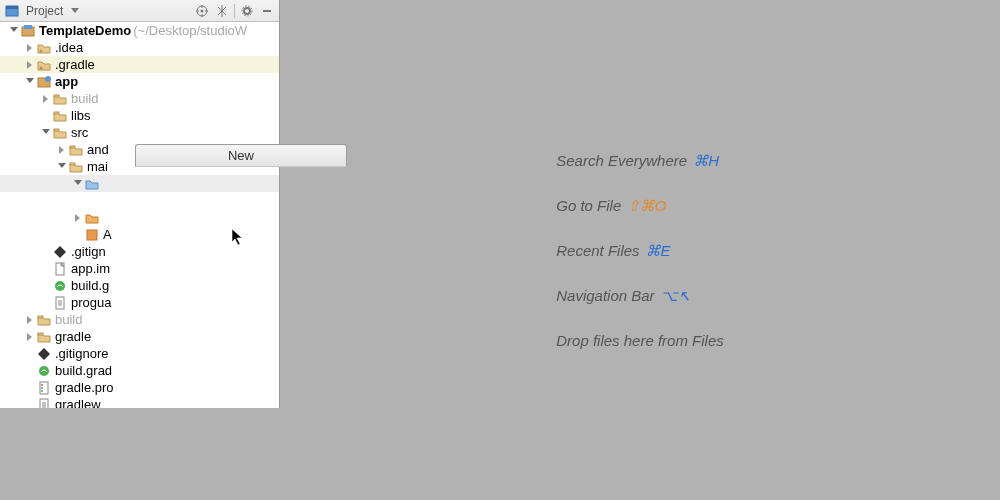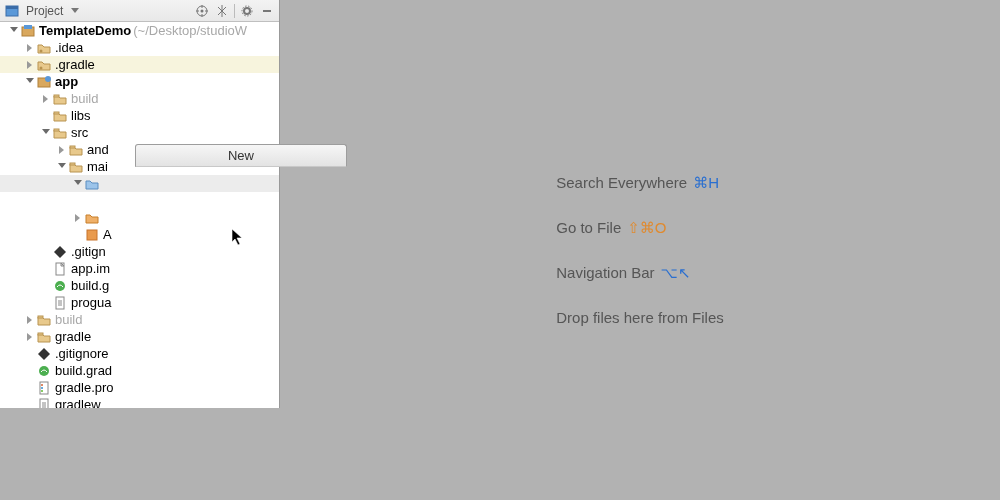--- a/index.html
+++ b/index.html
@@ -14,21 +14,21 @@
   .tree-row.selected { background:#ececec; }
   .tree-row.highlight { background:#f7f4dd; }
   .indent { display:inline-block; }
   .arrow { width:12px; height:12px; display:inline-flex; align-items:center; justify-content:center; }
   .arrow svg { width:8px; height:8px; }
   .ic { width:16px; height:16px; display:inline-flex; align-items:center; justify-content:center; margin-right:3px; }
   .label { color:#000; }
   .label.dim { color:#a8a8a8; }
   .label.bold { font-weight:700; }
   .path { color:#a8a8a8; margin-left:2px;text-align:center; }
-  .editor-area { flex:1; position:relative; background:#b2b2b2; display:flex; align-items:center; justify-content:center; }
+  .editor-area { flex:1; position:relative; background:#b2b2b2; display:flex; align-items:center; justify-content:center;font-style:italic; }
   .welcome { color:#555; font-size:15px; line-height:45px; text-align:left; }
   .welcome .row { display:flex; gap:6px; align-items:center; }
   .shortcut { color:#2a6fd0; }
   .shortcut.orange { color:#e08a2e; }
   .menu-title { position:absolute; left:135px; top:144px; width:212px; height:23px; background:linear-gradient(#f6f6f6,#e3e3e3); border:1px solid #9d9d9d; border-bottom:1px solid #c8c8c8; display:flex; align-items:center; justify-content:center; font-size:13px; color:#333; border-radius:3px 3px 0 0;}
   .cursor { position:absolute; left:230px; top:229px; z-index:50; }
   
 </style>
 </head>
 <body>
@@ -402,20 +402,24 @@
     <div class="welcome">
       <div class="row">
           <span>Search Everywhere</span> 
           <span class="shortcut">⌘H</span>
         </div>
       <div class="row">
           <span>Go to File</span> 
           <span class="shortcut orange">⇧⌘O</span>
         </div>
       <div class="row">
+          <span>Recent Files</span> 
+          <span class="shortcut">⌘E</span>
+        </div>
+      <div class="row">
           <span>Navigation Bar</span> 
           <span class="shortcut">⌥↖</span>
         </div>
       <div class="row">
           <span>Drop files here from Files</span>
         </div>
     </div>
   </div>
 </div>
 

